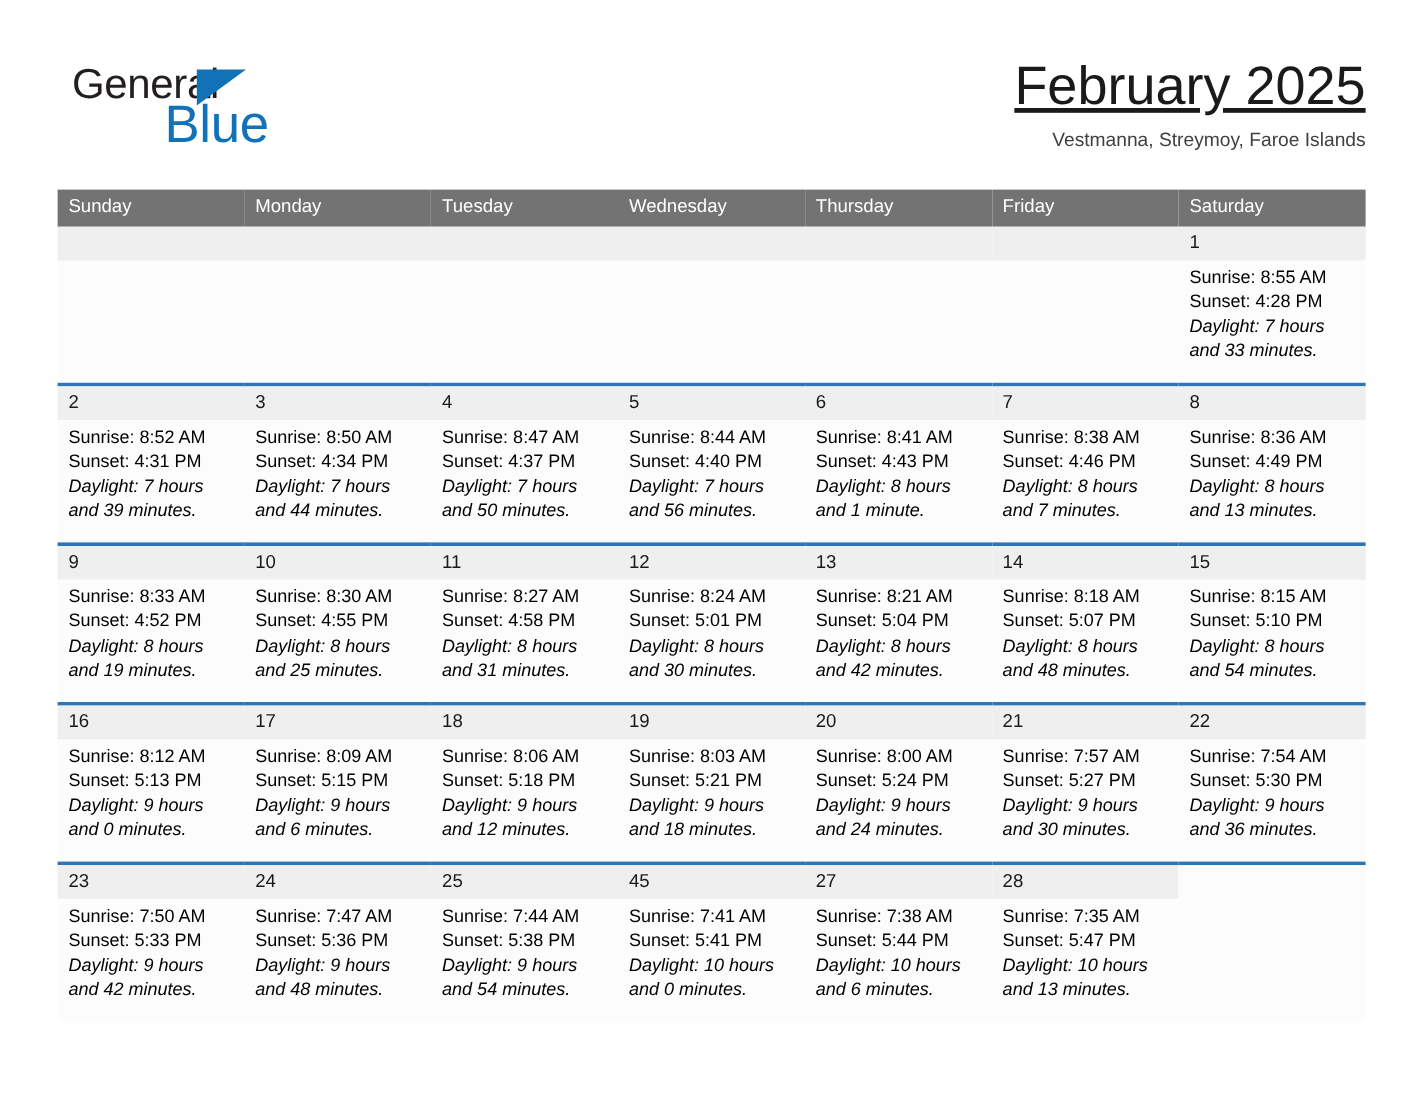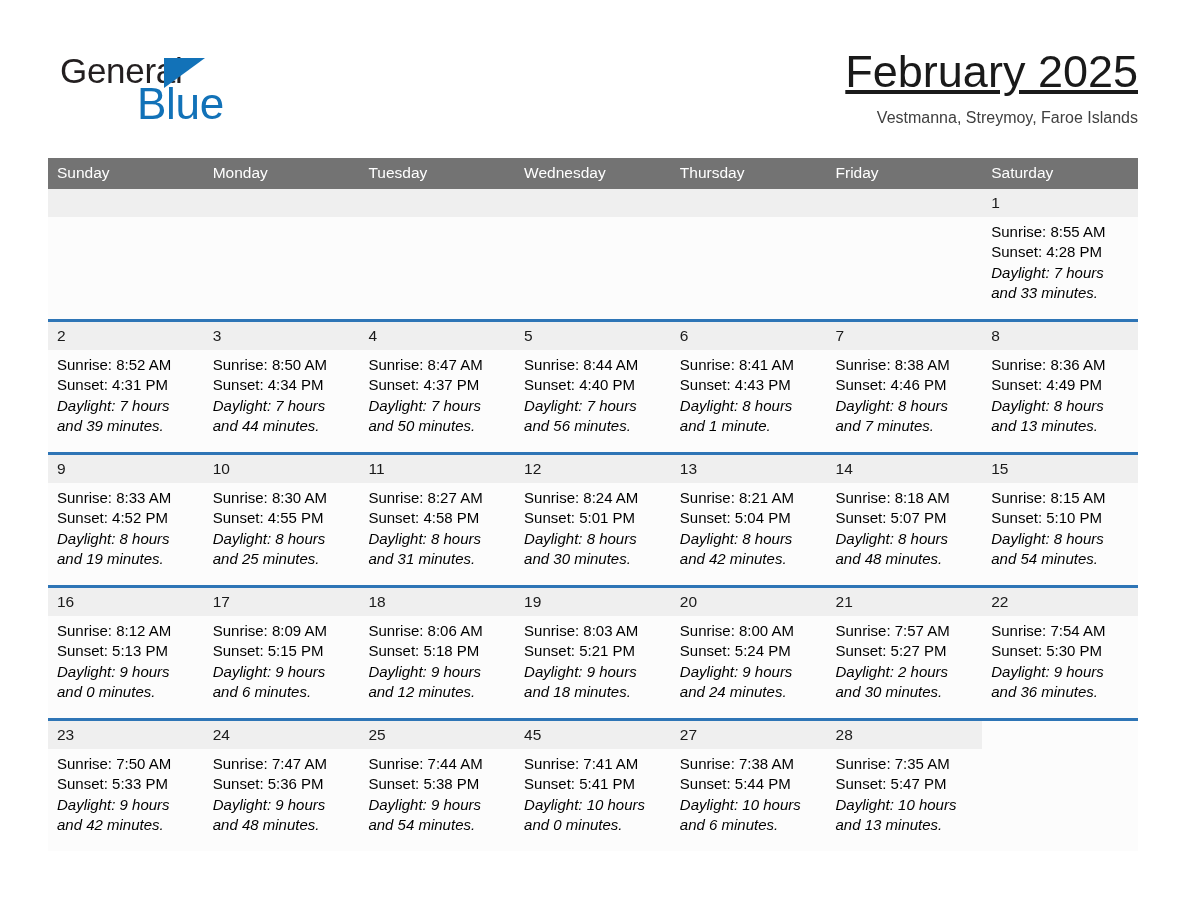--- a/index.html
+++ b/index.html
@@ -467,21 +467,21 @@
             </div>
           </td>
           <td>
             <div class="cell-inner">
               <div class="daynum-band">
                 <div class="daynum">21</div>
               </div>
               <div class="cell-body">
                 <div>Sunrise: 7:57 AM</div>
                 <div>Sunset: 5:27 PM</div>
-                <div class="daylight">Daylight: 2 hours and 30 minutes.</div>
+                <div class="daylight">Daylight: 9 hours and 30 minutes.</div>
               </div>
             </div>
           </td>
           <td>
             <div class="cell-inner">
               <div class="daynum-band">
                 <div class="daynum">22</div>
               </div>
               <div class="cell-body">
                 <div>Sunrise: 7:54 AM</div>

